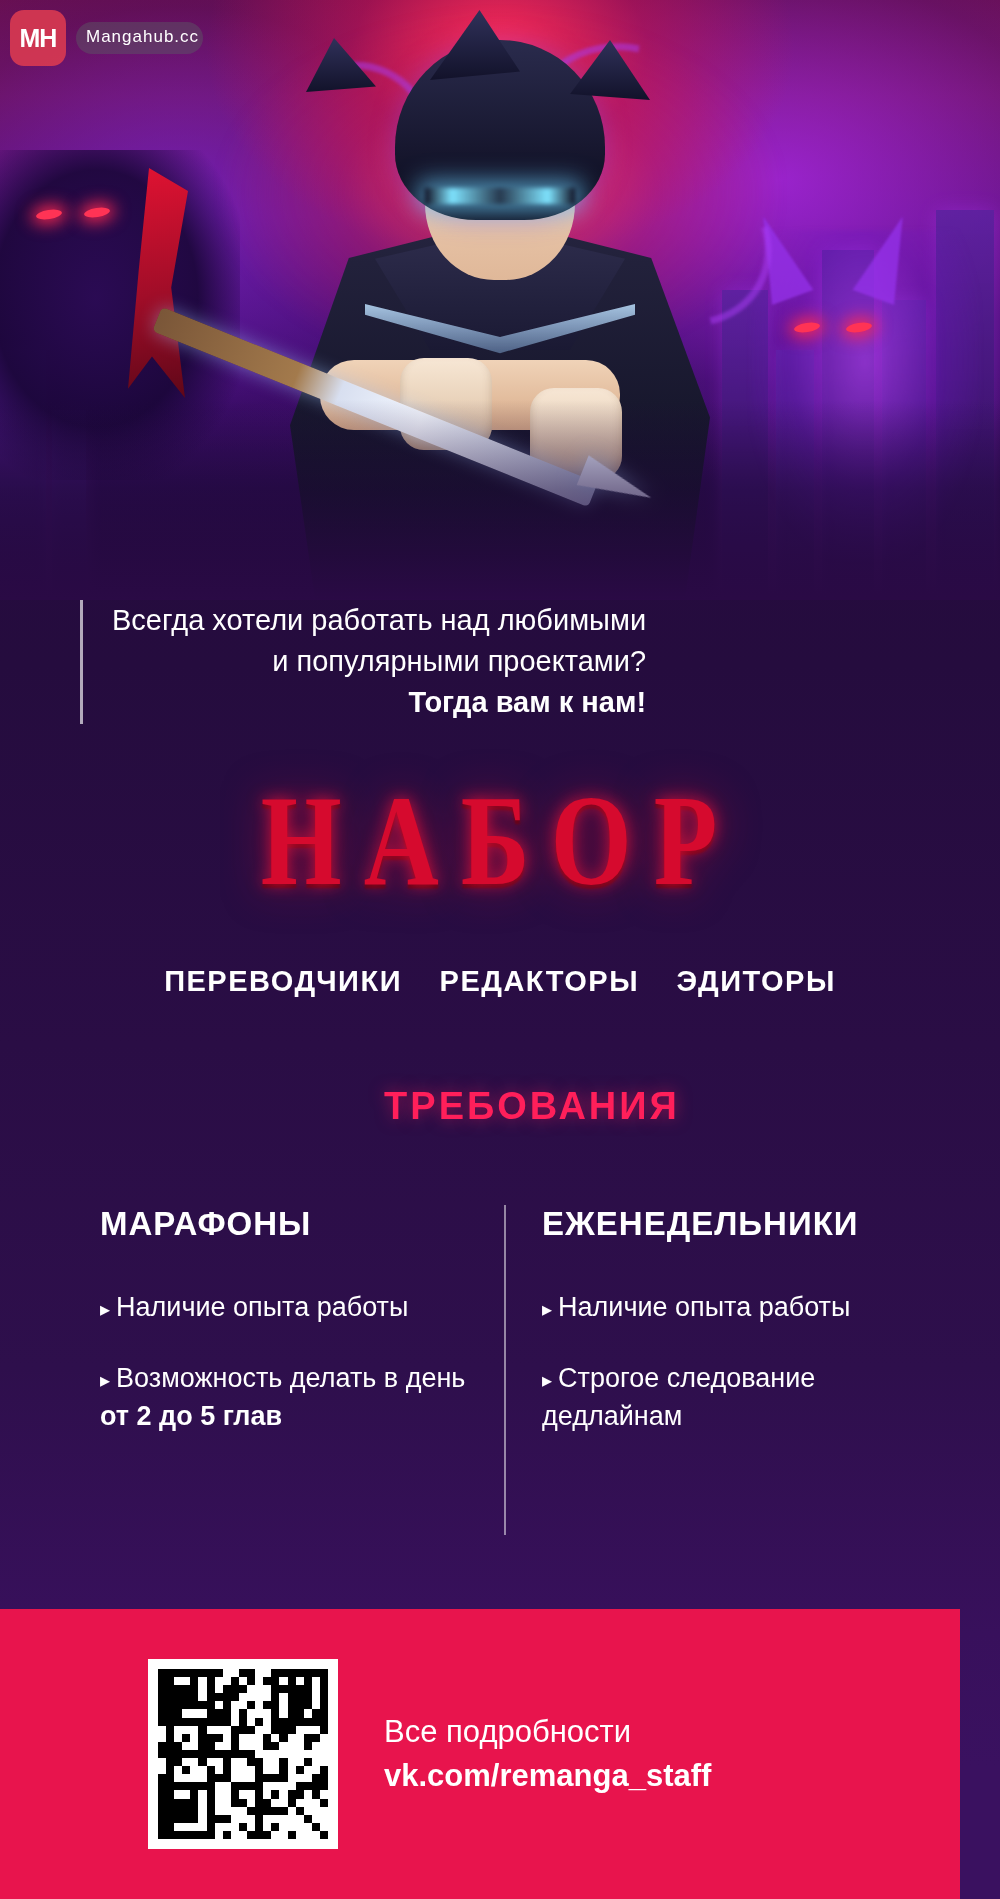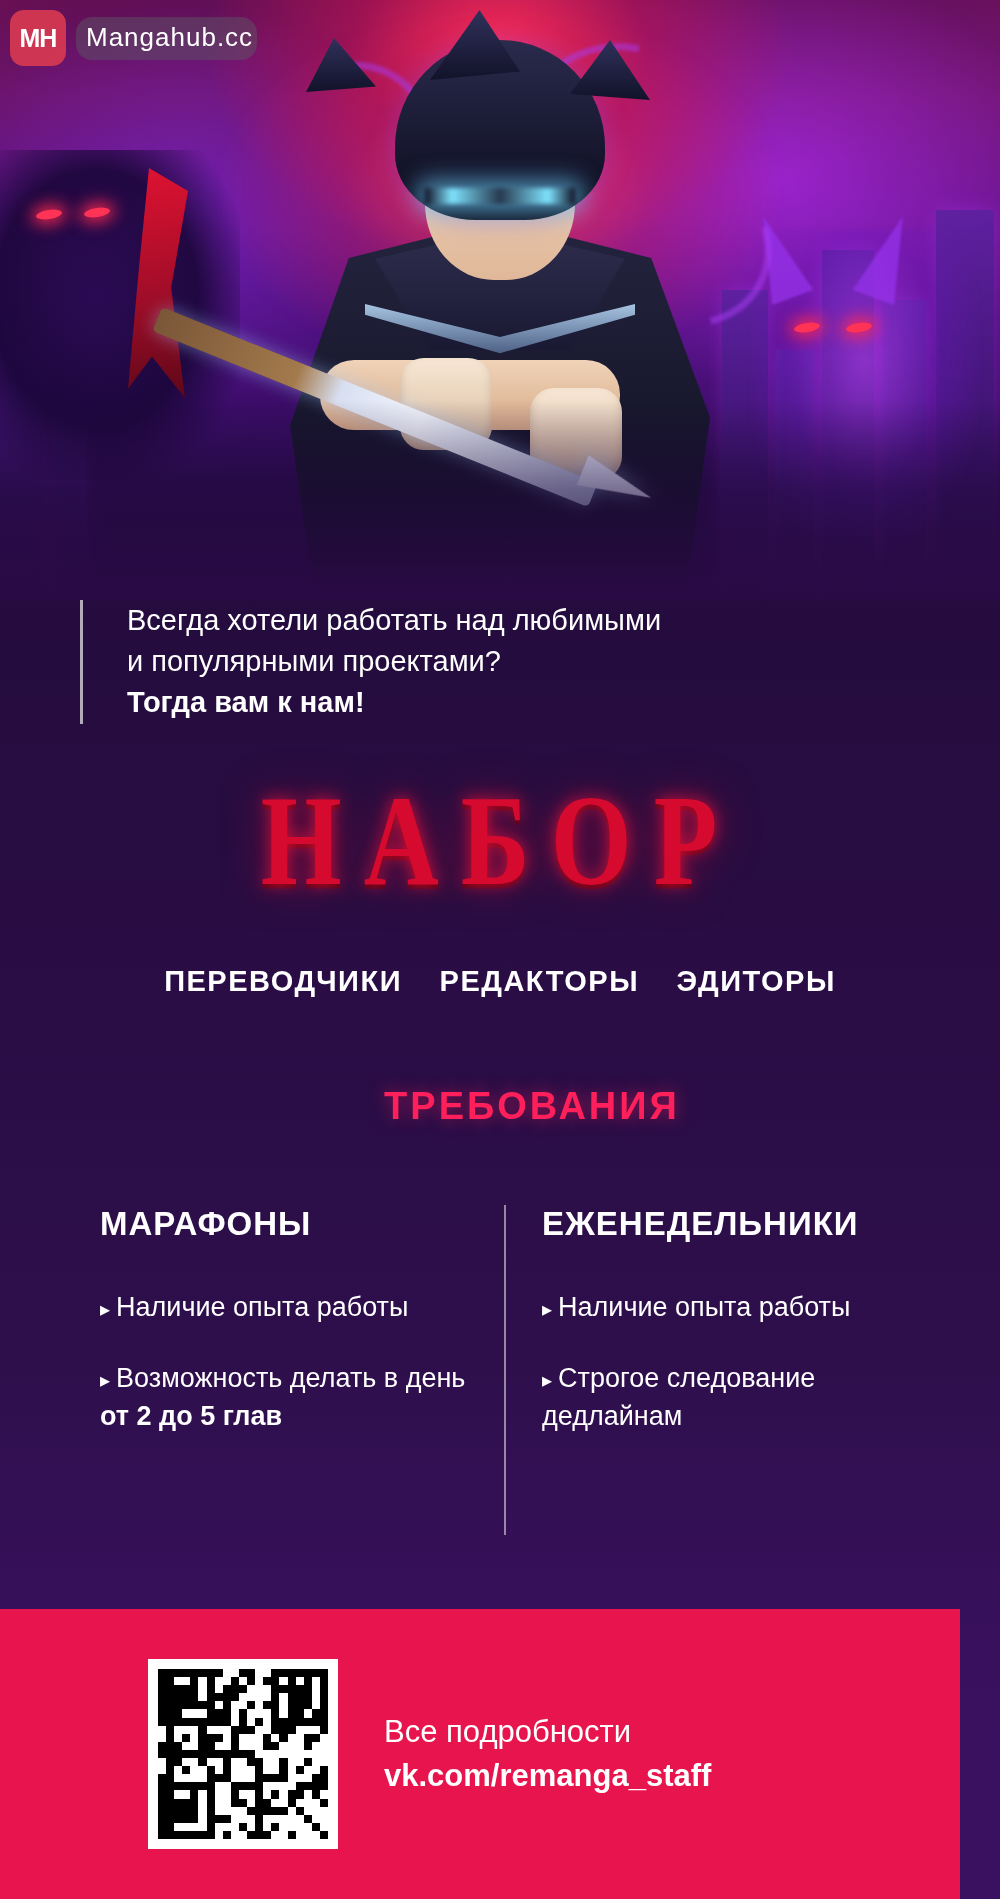--- a/index.html
+++ b/index.html
@@ -228,34 +228,35 @@
     align-items: center;
     justify-content: center;
     color: #fff;
     font-weight: bold;
     font-size: 25px;
     letter-spacing: -1px;
   }
   .wm-text {
     background: rgba(90,90,100,0.45);
     color: #ffffff;
-    font-size: 26px;
+    font-size: 17px;
     padding: 5px 4px 7px 10px;
     border-radius: 16px;
     letter-spacing: 1px;
   }
 
   
   .intro {
     position: absolute;
     left: 80px; top: 600px;
     width: 760px;
     display: flex;
-    gap: 44px;
+    gap: 29px;
     z-index: 20;
+    text-align: right;
   }
   .intro-bar {
     width: 3px;
     background: rgba(255,255,255,0.65);
     flex: 0 0 3px;
   }
   .intro-lines {
     color: #ffffff;
     font-size: 29px;
     line-height: 1.42;

